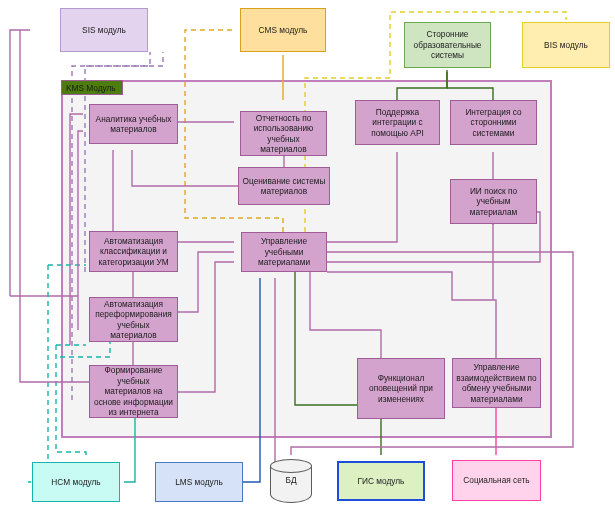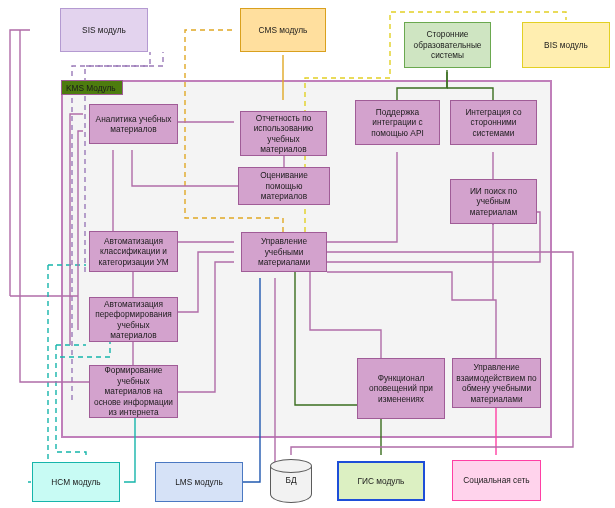--- a/index.html
+++ b/index.html
@@ -281,21 +281,21 @@
 
   <div class="node n-purple" style="left:355px; top:100px; width:85px;  height:45px;">
     <span>Поддержка интеграции с помощью API</span>
   </div>
 
   <div class="node n-purple" style="left:450px; top:100px; width:87px;  height:45px;">
     <span>Интеграция со сторонними системами</span>
   </div>
 
   <div class="node n-purple" style="left:238px; top:167px; width:92px;  height:38px;">
-    <span>Оценивание помощью материалов</span>
+    <span>Оценивание системы материалов</span>
   </div>
 
   <div class="node n-purple" style="left:450px; top:179px; width:87px;  height:45px;">
     <span>ИИ поиск по учебным материалам</span>
   </div>
 
   <div class="node n-purple" style="left:89px;  top:231px; width:89px;  height:41px;">
     <span>Автоматизация классификации и категоризации УМ</span>
   </div>
 

